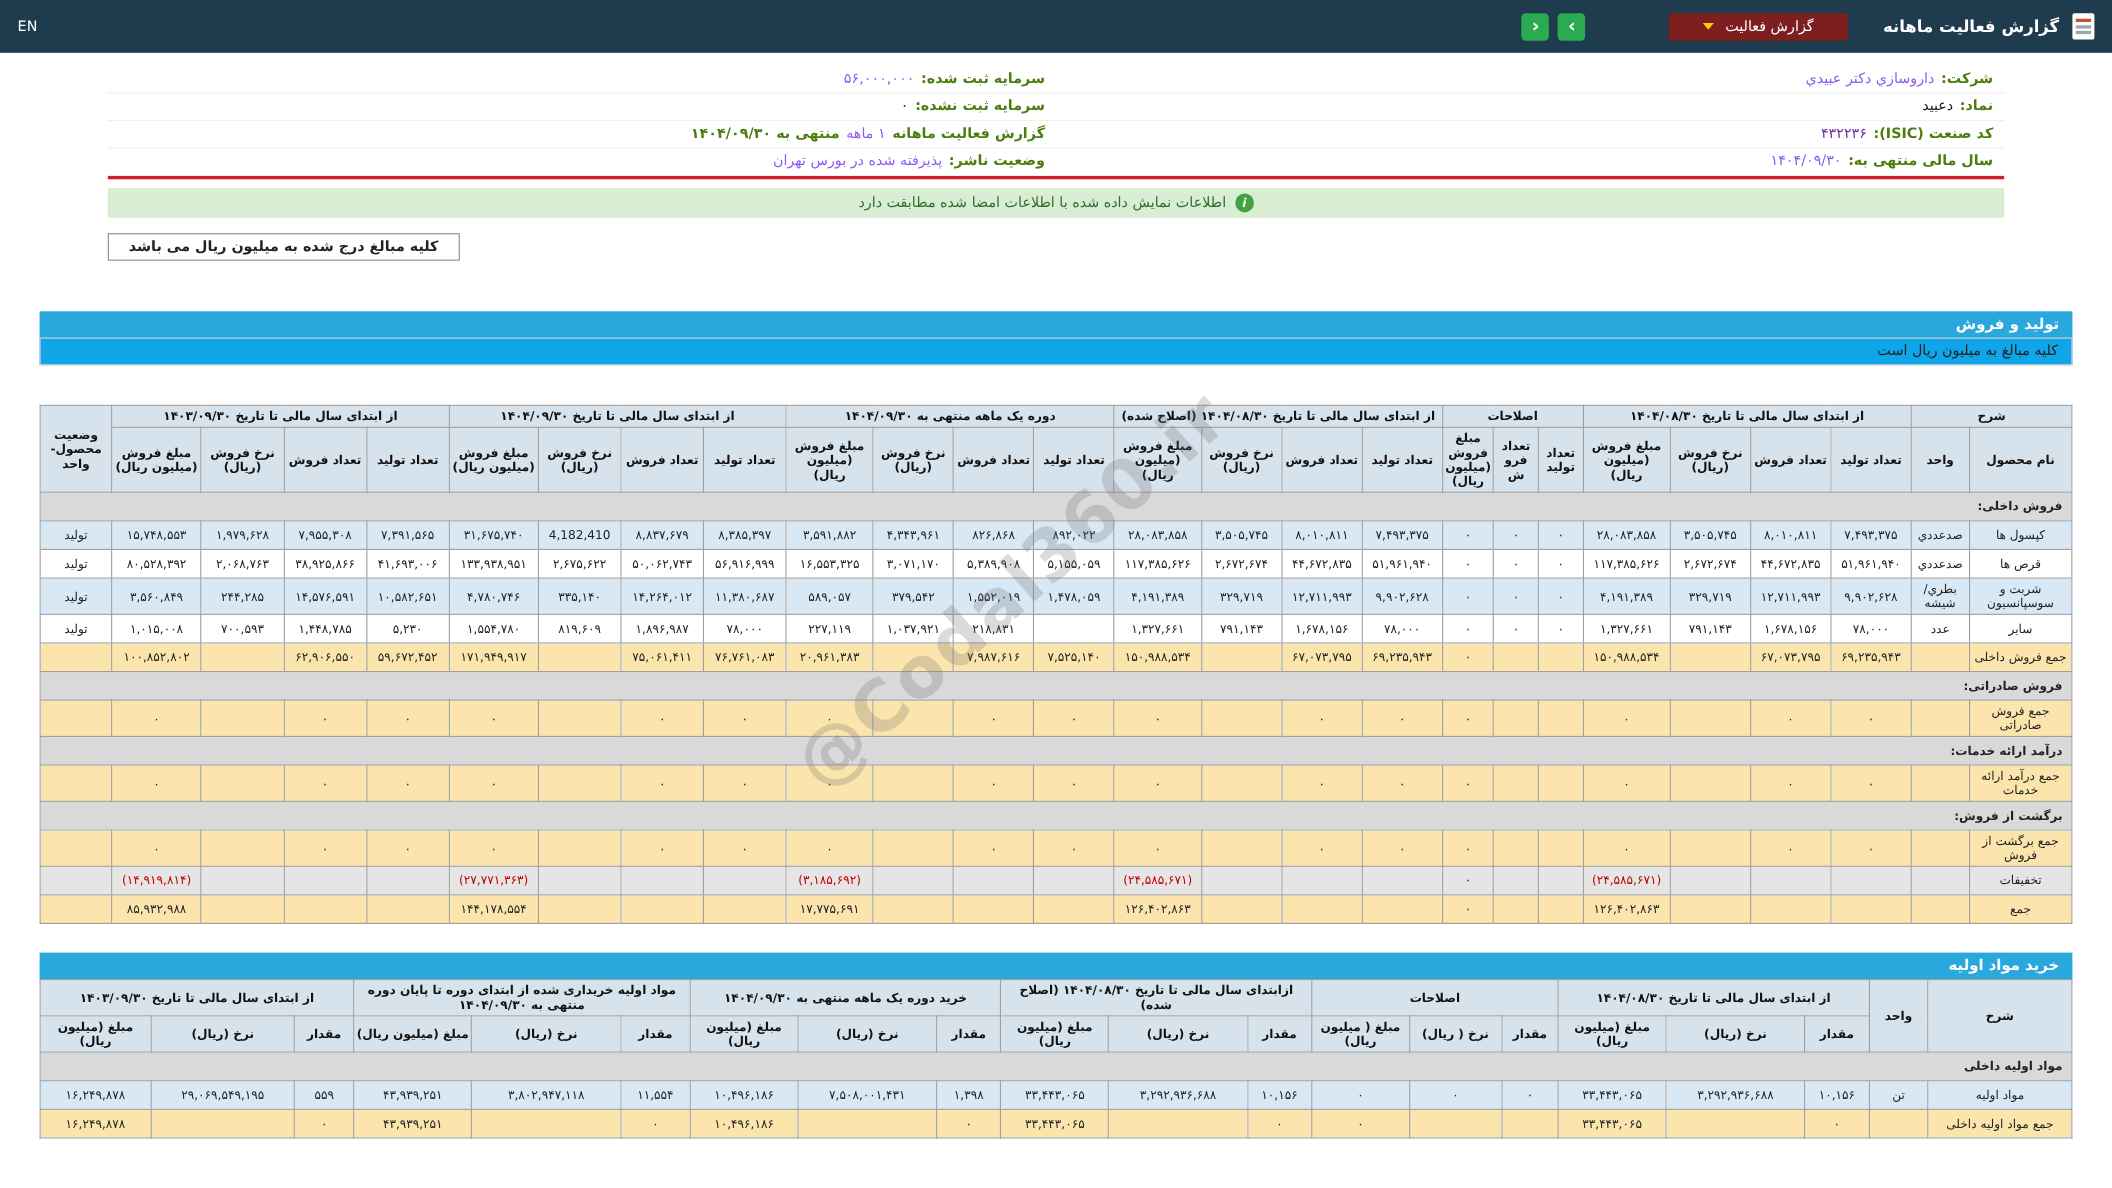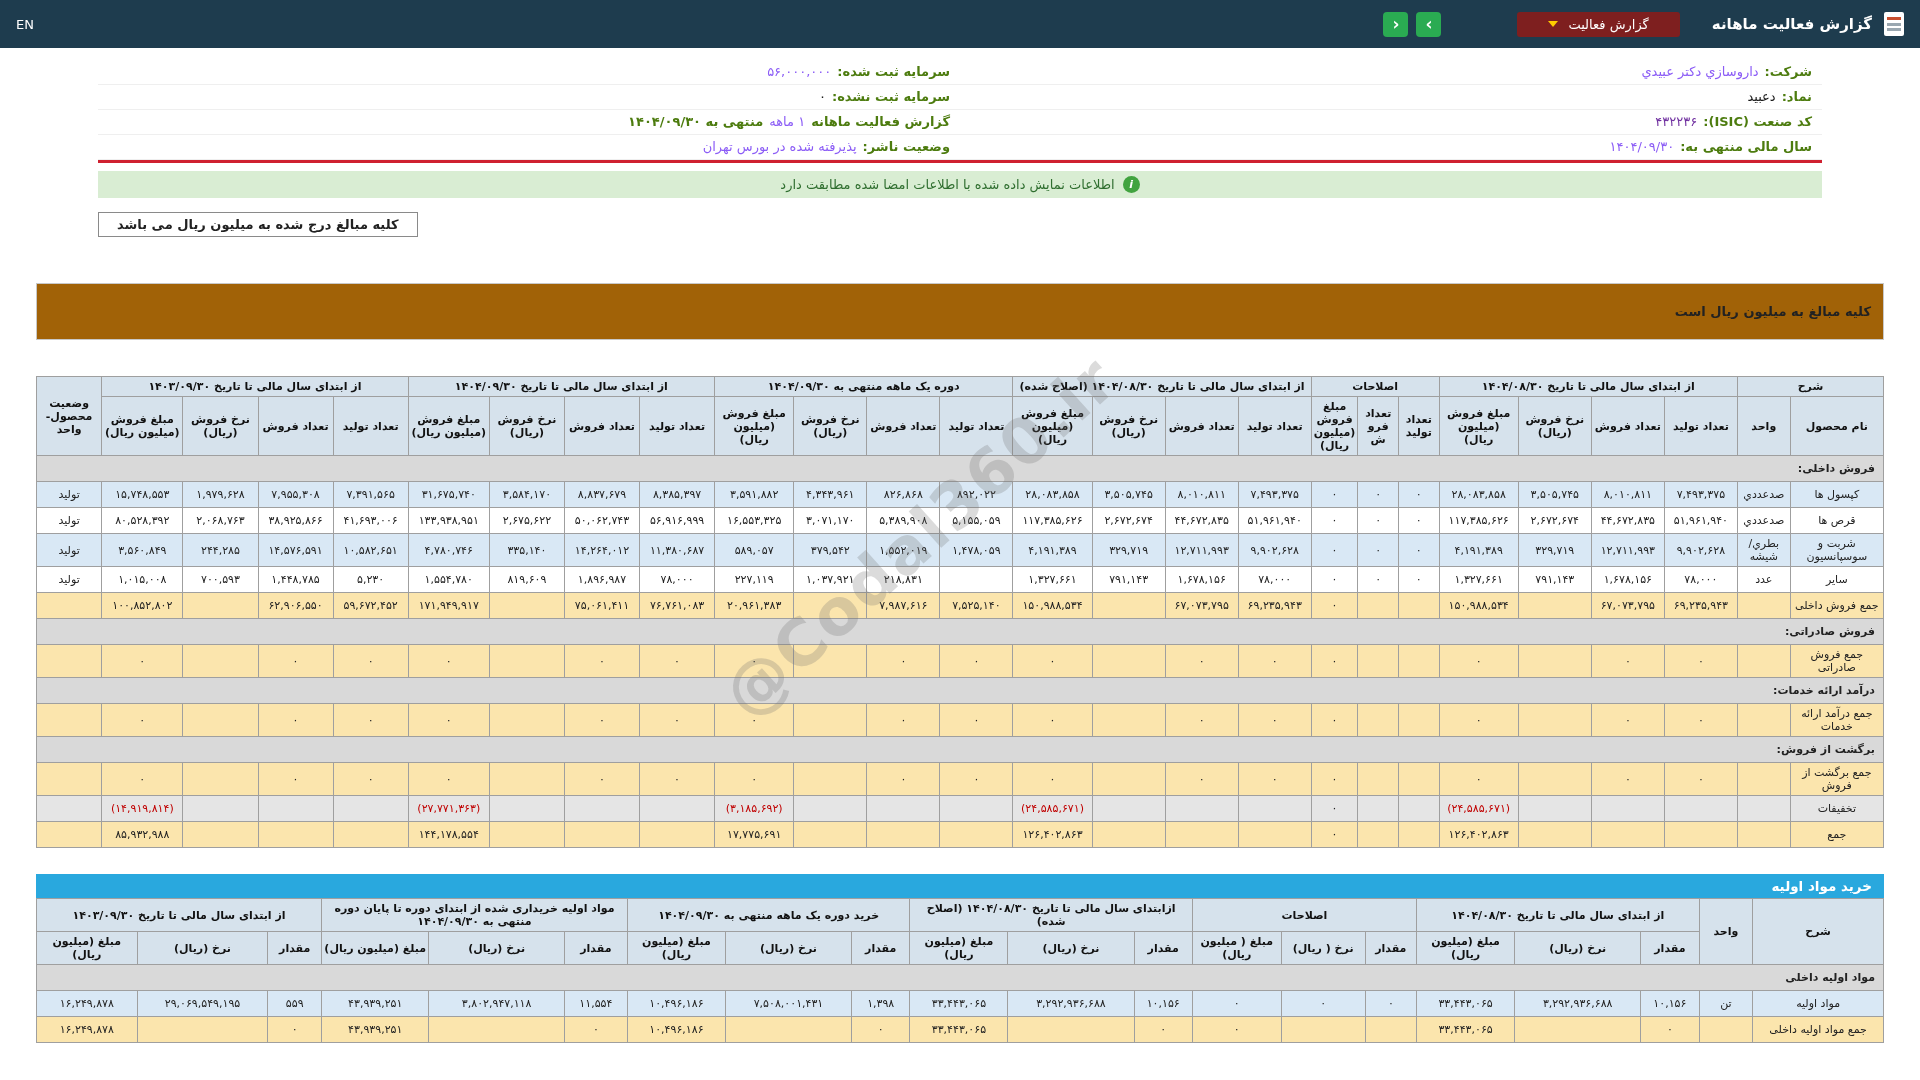--- a/index.html
+++ b/index.html
@@ -34,21 +34,21 @@
   .info-icon{width:17px;height:17px;border-radius:50%;background:#41a33f;color:#fff;font-size:11px;font-weight:bold;
        display:flex;align-items:center;justify-content:center;font-style:italic;flex:0 0 auto}
   .amounts-row{margin:14px 98px 0;display:flex}
   .amounts-box{margin-right:auto;border:1px solid #8a8a8a;padding:4px 18px;font-size:13px;font-weight:bold;background:#fff}
 
   
   .section{margin-left:36px;margin-right:36px}
   .prod-section{margin-top:46px}
   .mat-section{margin-top:26px}
   .section-bar{background:#29a8de;color:#fff;font-weight:bold;font-size:13.5px;padding:4px 12px}
-  .units-note{border:1px solid #c8c8c8;font-weight:bold;font-size:13px;padding:20px 12px;background:#a16207}
+  .units-note{border:1px solid #c8c8c8;font-weight:normal;font-size:13px;padding:4px 12px;background:#0ea5e9}
   table.rpt{width:100%;border-collapse:collapse;table-layout:fixed;font-size:11px;background:#fff}
   .prod-table{margin-top:36px}
   table.rpt th,table.rpt td{border:1px solid #9f9f9f;padding:3px 2px;text-align:center;vertical-align:middle;
        overflow:hidden;word-wrap:break-word}
   table.rpt thead th{background:#d6e2ec;font-weight:bold;color:#111}
   table.rpt tbody td{height:26px}
   tr.shade td{background:#d9e8f5}
   tr.total-row td{background:#fbe5ad}
   tr.discount-row td{background:#e5e5e5}
   tr.section-row td{background:#d9d9d9;text-align:right;font-weight:bold;padding-right:8px;height:25px}
@@ -123,20 +123,21 @@
 <div class="notice">
   <span class="info-icon">i</span>
   <span>اطلاعات نمایش داده شده با اطلاعات امضا شده مطابقت دارد</span>
 </div>
 
 <div class="amounts-row">
   <div class="amounts-box">کلیه مبالغ درج شده به میلیون ریال می باشد</div>
 </div>
 
 <div class="section prod-section">
+  <div class="section-bar">تولید و فروش</div>
   <div class="units-note">کلیه مبالغ به میلیون ریال است</div>
   <table class="rpt prod-table" id="prod-table">
       <colgroup>
         <col style="width: 92px;">
         <col style="width: 52px;">
         <col style="width: 72px;">
         <col style="width: 72px;">
         <col style="width: 72px;">
         <col style="width: 78px;">
         <col style="width: 40px;">
@@ -216,21 +217,21 @@
           <td class="value-cell">۷,۴۹۳,۳۷۵</td>
           <td class="value-cell">۸,۰۱۰,۸۱۱</td>
           <td class="value-cell">۳,۵۰۵,۷۴۵</td>
           <td class="value-cell">۲۸,۰۸۳,۸۵۸</td>
           <td class="value-cell">۸۹۲,۰۲۲</td>
           <td class="value-cell">۸۲۶,۸۶۸</td>
           <td class="value-cell">۴,۳۴۳,۹۶۱</td>
           <td class="value-cell">۳,۵۹۱,۸۸۲</td>
           <td class="value-cell">۸,۳۸۵,۳۹۷</td>
           <td class="value-cell">۸,۸۳۷,۶۷۹</td>
-          <td class="value-cell">۳,۵۸۴,۱۷۰</td>
+          <td class="value-cell">4,182,410</td>
           <td class="value-cell">۳۱,۶۷۵,۷۴۰</td>
           <td class="value-cell">۷,۳۹۱,۵۶۵</td>
           <td class="value-cell">۷,۹۵۵,۳۰۸</td>
           <td class="value-cell">۱,۹۷۹,۶۲۸</td>
           <td class="value-cell">۱۵,۷۴۸,۵۵۳</td>
           <td class="status-cell">تولید</td>
         </tr>
         <tr class="data-row">
           <td class="name-cell">قرص ها</td>
           <td class="unit-cell">صدعددي</td>

